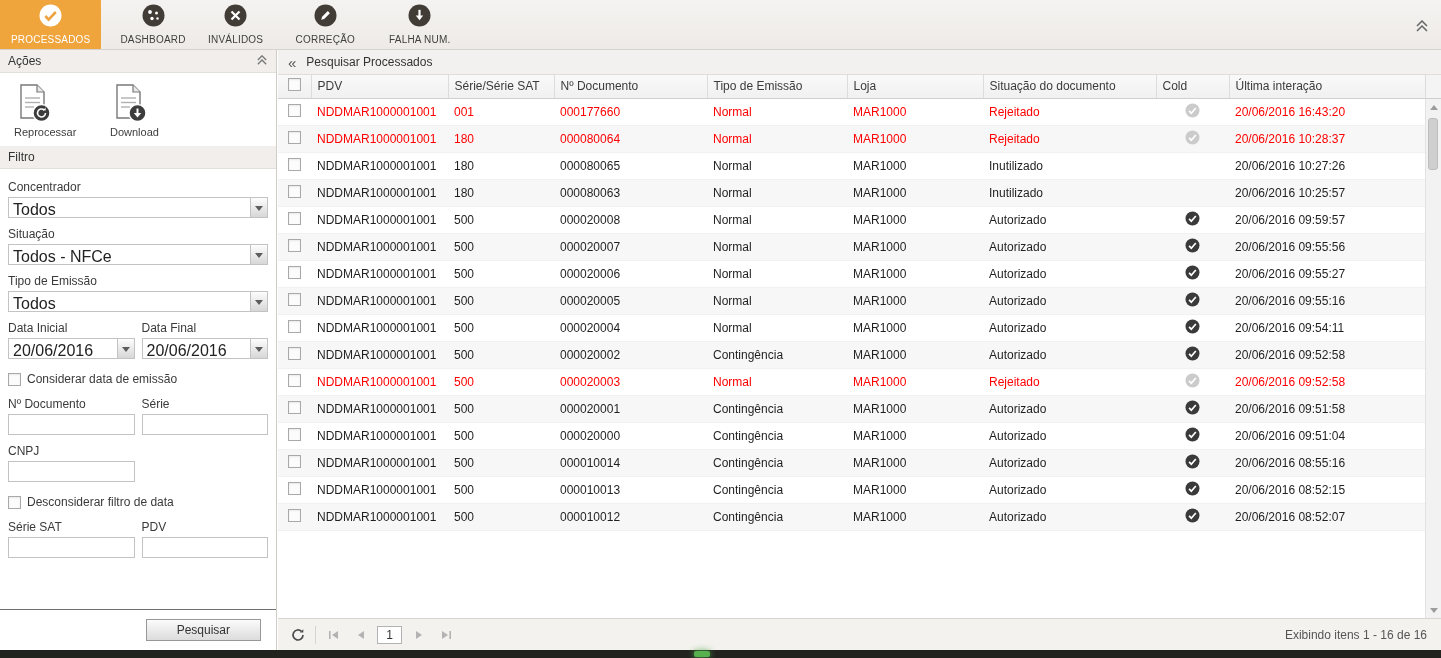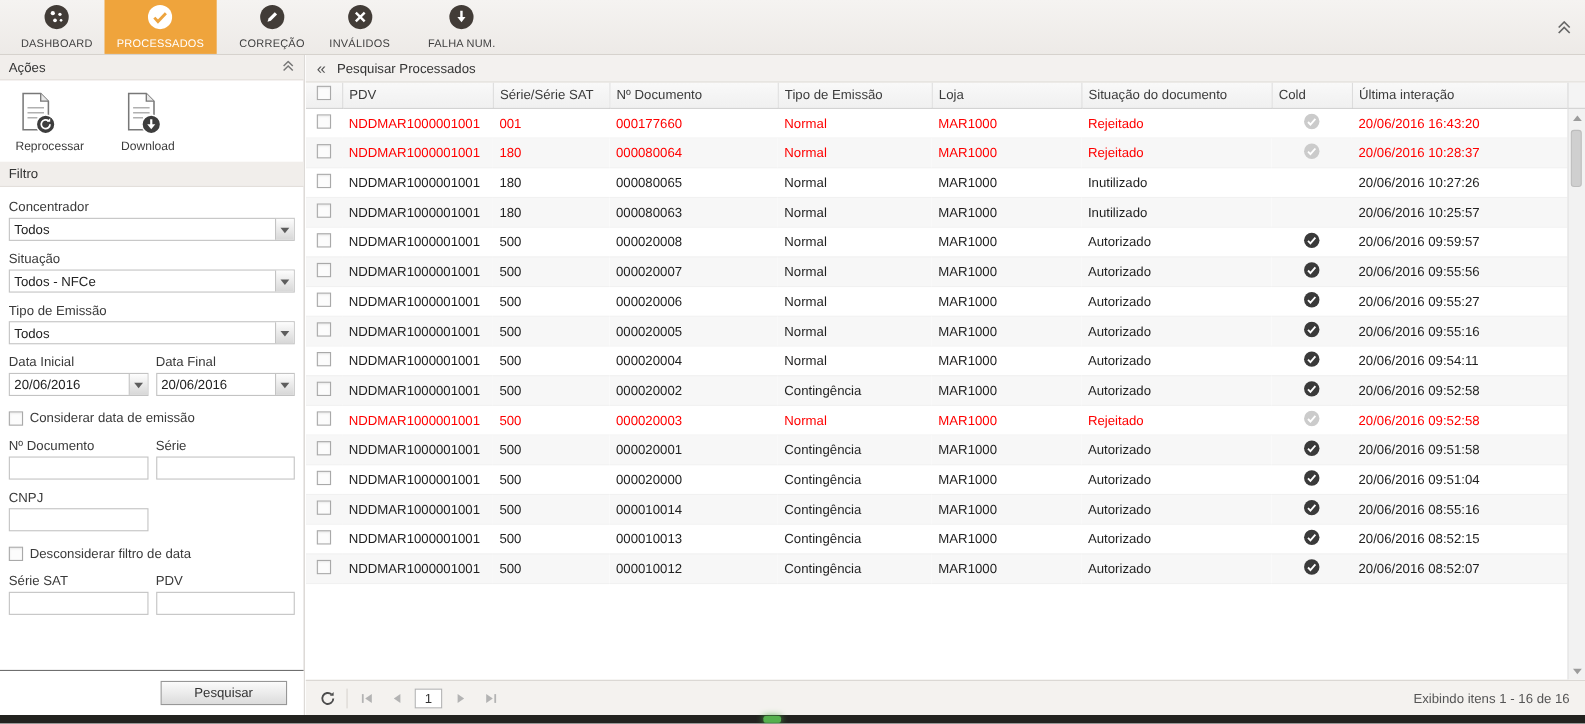--- a/index.html
+++ b/index.html
@@ -23,21 +23,21 @@
     background:#fff; border-right:1px solid #cfcbc7; }
   .sec-head { height:23px; background:#f1eeeb; border-bottom:1px solid #e3dfdb;
     display:flex; align-items:center; justify-content:space-between;
     padding:0 8px; font-size:12px; color:#333;gap:42px; }
   .actions-row { display:flex; gap:30px; padding:10px 0 8px 14px; }
   .action-btn { display:flex; flex-direction:column; width:66px;
     gap:1px; font-size:11px; color:#3d3d3d; cursor:pointer; }
   .filter-body { padding:2px 8px 0 8px; }
   .flabel { font-size:12px; color:#3a3a3a; margin:9px 0 3px; }
   .select { height:21px; border:1px solid #c3c3c3; position:relative; background:#fff; cursor:pointer; }
-  .select .val { font-size:12px; color:#222; padding:3px 20px 0 4px; display:block;
+  .select .val { font-size:16px; color:#222; padding:3px 20px 0 4px; display:block;
     white-space:nowrap; overflow:hidden; }
   .trigger { position:absolute; top:0; right:0; width:17px; height:100%;
     border-left:1px solid #c3c3c3; background:linear-gradient(#fdfdfd,#d7d7d7);
     display:flex; align-items:center; justify-content:center; }
   .trigger::after { content:''; border:4px solid transparent; border-top:5px solid #5d5d5d; margin-top:5px; }
   .tinput { height:21px; width:100%; border:1px solid #c3c3c3; font:12px "Liberation Sans","DejaVu Sans",sans-serif;
     padding:0 4px; background:#fff; }
   .two-col { display:flex; gap:7px; }
   .col130 { width:127px; }
   .chk-row { display:flex; align-items:center; gap:6px; margin:13px 0 2px; font-size:12px; color:#3a3a3a; cursor:pointer; }
@@ -89,58 +89,58 @@
   .bstripe { position:absolute; left:0; right:0; bottom:0; height:8px; background:#22221f; }
   .bglow { position:absolute; left:694px; top:1px; width:16px; height:6px;
     background:#56b04e; border-radius:2px; box-shadow:0 0 7px #56b04e; }
 </style>
 </head>
 <body>
 
 <div class="app">
 
   <div class="topbar">
+    <div class="tab active">
+      <span>
+        <svg width="23" height="23" viewBox="0 0 23 23">
+            <circle cx="11.5" cy="11.5" r="11" fill="#fff"></circle>
+            <path d="M6.3 12l3.3 3.6L16.8 8" stroke="#eda43f" stroke-width="2.6" fill="none"></path>
+          </svg>
+      </span>
+      <span class="tab-label">PROCESSADOS</span>
+    </div>
     <div class="tab" style="margin-left:8px">
       <span>
         <svg width="23" height="23" viewBox="0 0 23 23">
             <circle cx="11.5" cy="11.5" r="11" fill="#423c37"></circle>
             <circle cx="8" cy="8" r="1.9" fill="#fff"></circle>
             <circle cx="14.5" cy="9" r="1.5" fill="#fff"></circle>
             <circle cx="10" cy="14.5" r="1.7" fill="#fff"></circle>
             <circle cx="15.5" cy="14.5" r="1.2" fill="#fff"></circle>
           </svg>
       </span>
       <span class="tab-label">DASHBOARD</span>
     </div>
-    <div class="tab active">
+    <div class="tab">
       <span>
         <svg width="23" height="23" viewBox="0 0 23 23">
-            <circle cx="11.5" cy="11.5" r="11" fill="#fff"></circle>
-            <path d="M6.3 12l3.3 3.6L16.8 8" stroke="#eda43f" stroke-width="2.6" fill="none"></path>
-          </svg>
-      </span>
-      <span class="tab-label">PROCESSADOS</span>
+            <circle cx="11.5" cy="11.5" r="11" fill="#423c37"></circle>
+            <path d="M7.5 7.5l8 8M15.5 7.5l-8 8" stroke="#fff" stroke-width="2.2"></path>
+          </svg>
+      </span>
+      <span class="tab-label">INVÁLIDOS</span>
     </div>
     <div class="tab" style="margin-left:10px">
       <span>
         <svg width="23" height="23" viewBox="0 0 23 23">
             <circle cx="11.5" cy="11.5" r="11" fill="#423c37"></circle>
             <path d="M7.2 15.8l.9-3 5.7-5.7 2.1 2.1-5.7 5.7z" fill="#fff"></path>
           </svg>
       </span>
       <span class="tab-label">CORREÇÃO</span>
-    </div>
-    <div class="tab">
-      <span>
-        <svg width="23" height="23" viewBox="0 0 23 23">
-            <circle cx="11.5" cy="11.5" r="11" fill="#423c37"></circle>
-            <path d="M7.5 7.5l8 8M15.5 7.5l-8 8" stroke="#fff" stroke-width="2.2"></path>
-          </svg>
-      </span>
-      <span class="tab-label">INVÁLIDOS</span>
     </div>
     <div class="tab" style="margin-left:12px">
       <span>
         <svg width="23" height="23" viewBox="0 0 23 23">
             <circle cx="11.5" cy="11.5" r="11" fill="#423c37"></circle>
             <path d="M11.5 5.8v6.5" stroke="#fff" stroke-width="2.2"></path>
             <path d="M7.8 11.5l3.7 4.8 3.7-4.8z" fill="#fff"></path>
           </svg>
       </span>
       <span class="tab-label">FALHA NUM.</span>

